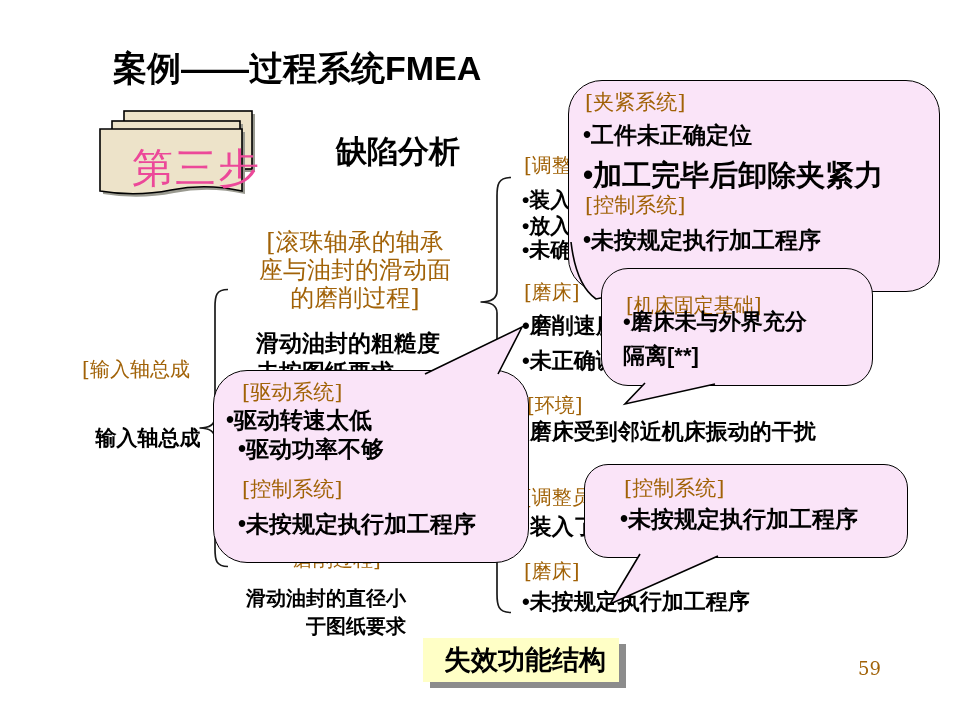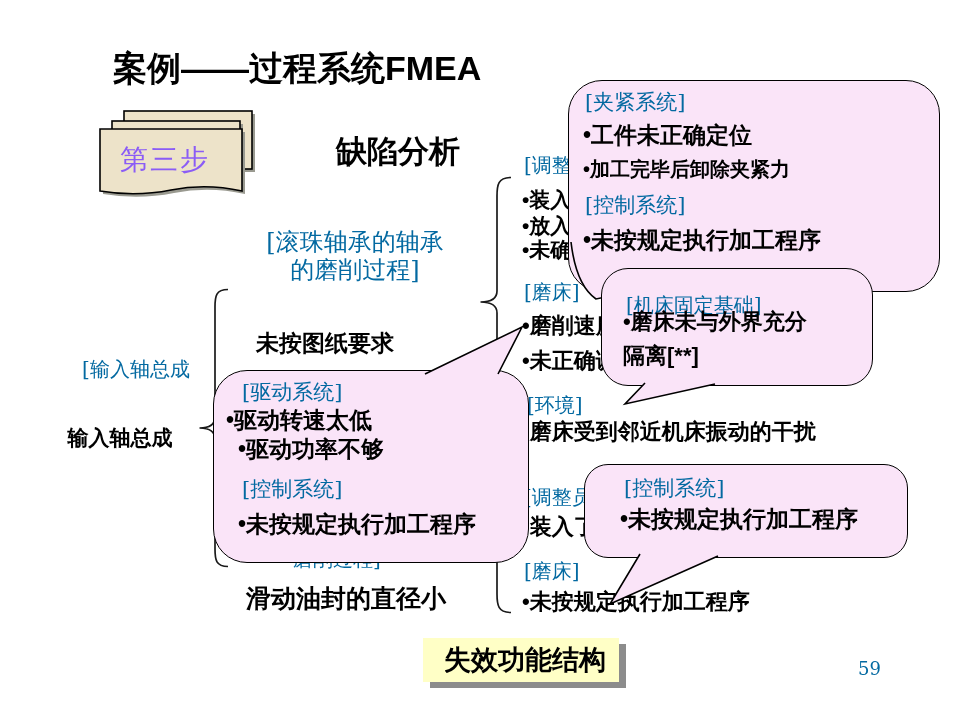--- a/index.html
+++ b/index.html
@@ -2,61 +2,63 @@
 <html><head>
 <meta charset="utf-8">
 <style>
   html,body{margin:0;padding:0}
   body{
     width:960px;height:720px;position:relative;overflow:hidden;background:#ffffff;
     font-family:"Liberation Sans","DejaVu Sans",sans-serif;color:#000;
   }
   .abs{position:absolute;white-space:nowrap}
   
-  .lbl{font-family:"DejaVu Serif","Liberation Serif",serif;font-weight:400;color:#0369a1}
+  .lbl{font-family:"DejaVu Serif","Liberation Serif",serif;font-weight:400;color:#a16207}
   
   .blt{font-family:"Liberation Sans","DejaVu Sans",sans-serif;font-weight:700;color:#000}
   .bubble{position:absolute;background:#FAE4F8;border:1.6px solid #000;box-sizing:border-box}
   .btxt{position:absolute;z-index:30;white-space:nowrap}
   .center{text-align:center}
   svg{display:block}
 </style>
 </head>
 <body>
 
 <div class="abs blt" style="left:113px;top:46px;font-size:34px;z-index:5;">案例——过程系统FMEA</div>
 
 <svg class="abs" style="left:97px;top:106px;z-index:5;" width="162" height="98" viewBox="0 0 162 98">
   <rect x="30" y="8" width="128" height="58" fill="#9a9a90" stroke="none"></rect>
   <rect x="27" y="5" width="128" height="58" fill="#EDE3C9" stroke="#000" stroke-width="1.6"></rect>
   <rect x="18" y="18" width="128" height="58" fill="#9a9a90" stroke="none"></rect>
   <rect x="15" y="15" width="128" height="58" fill="#EDE3C9" stroke="#000" stroke-width="1.6"></rect>
   <path d="M6,26 L148,26 L148,88 Q112,80 77,87 Q42,94 6,88 Z" fill="#9a9a90" stroke="none"></path>
   <path d="M3,23 L145,23 L145,85 Q109,77 74,84 Q39,91 3,85 Z" fill="#EDE3C9" stroke="#000" stroke-width="1.6"></path>
 </svg>
-<div class="abs lbl" style="left:120px;top:141px;font-size:28px;color:#8b5cf6;letter-spacing:2px;z-index:6;">第三步</div>
+<div class="abs lbl" style="left:132px;top:141px;font-size:41px;color:#ec4899;letter-spacing:2px;z-index:6;">第三步</div>
 
 <div class="abs blt" style="left:336px;top:131px;font-size:31px;z-index:5;">缺陷分析</div>
 
 <div class="abs lbl center" style="left:56px;top:356px;width:160px;font-size:20px;line-height:27px;z-index:5;">
   <div>[输入轴总成</div>
 </div>
-<div class="abs blt center" style="left:40px;top:424px;width:160px;font-size:21px;line-height:28px;z-index:5;">
+<div class="abs blt center" style="left:68px;top:424px;width:160px;font-size:21px;line-height:28px;z-index:5;">
   <div>输入轴总成</div>
 </div>
 
 <svg class="abs" style="left:198px;top:288px;z-index:4;" width="34" height="280" viewBox="0 0 34 280">
   <path d="M30,1.5 C18,1.5 17,8 17,19 L17,129 C17,136 12,140 1.5,140 C12,140 17,144 17,151 L17,261 C17,272 18,278.5 30,278.5" fill="none" stroke="#1a1a1a" stroke-width="1.7"></path>
 </svg>
 
 <div class="abs lbl center" style="left:244px;top:228px;width:222px;font-size:24px;line-height:28px;z-index:5;">
   <div>[滚珠轴承的轴承</div>
+  <div>座与油封的滑动面</div>
   <div>的磨削过程]</div>
 </div>
 <div class="abs blt" style="left:256px;top:329px;font-size:23px;line-height:29px;z-index:5;">
+  <div>滑动油封的粗糙度</div>
   <div>未按图纸要求</div>
 </div>
 
 <svg class="abs" style="left:479px;top:176px;z-index:4;" width="36" height="438" viewBox="0 0 36 438">
   <path d="M32,1.5 C19,1.5 18,9 18,20 L18,115 C18,122 13,126 1.5,126 C13,126 18,130 18,137 L18,418 C18,429 19,436.5 32,436.5" fill="none" stroke="#1a1a1a" stroke-width="1.7"></path>
 </svg>
 
 <div class="abs lbl" style="left:524px;top:152px;font-size:20px;z-index:5;">[调整员]</div>
 <div class="abs blt" style="left:522px;top:186px;font-size:21px;z-index:5;">•装入了</div>
 <div class="abs blt" style="left:522px;top:212px;font-size:21px;z-index:5;">•放入了</div>
@@ -67,21 +69,21 @@
 <div class="abs lbl" style="left:527px;top:392px;font-size:20px;z-index:5;">[环境]</div>
 <div class="abs blt" style="left:522px;top:417px;font-size:22px;z-index:5;">•磨床受到邻近机床振动的干扰</div>
 <div class="abs lbl" style="left:524px;top:484px;font-size:20px;z-index:5;">[调整员]</div>
 <div class="abs blt" style="left:522px;top:512px;font-size:22px;z-index:5;">•装入了</div>
 <div class="abs lbl" style="left:524px;top:558px;font-size:20px;z-index:5;">[磨床]</div>
 <div class="abs blt" style="left:522px;top:587px;font-size:22px;z-index:5;">•未按规定执行加工程序</div>
 
 <div class="bubble" style="left:568px;top:80px;width:372px;height:212px;border-radius:34px;z-index:10;"></div>
 <div class="btxt lbl" style="left:585px;top:88px;font-size:21px;">[夹紧系统]</div>
 <div class="btxt blt" style="left:583px;top:120px;font-size:23px;">•工件未正确定位</div>
-<div class="btxt blt" style="left:583px;top:156px;font-size:20px;">•加工完毕后卸除夹紧力</div>
+<div class="btxt blt" style="left:583px;top:156px;font-size:29px;">•加工完毕后卸除夹紧力</div>
 <div class="btxt lbl" style="left:585px;top:191px;font-size:21px;">[控制系统]</div>
 <div class="btxt blt" style="left:583px;top:225px;font-size:23px;">•未按规定执行加工程序</div>
 <svg class="abs" style="left:560px;top:230px;z-index:11;" width="100" height="75" viewBox="0 0 100 75">
   <path d="M11,12 Q16,55 36,69 L85,59 Z" fill="#FAE4F8" stroke="none"></path>
   <path d="M11,12 Q16,55 36,69 L85,59" fill="none" stroke="#000" stroke-width="1.6"></path>
 </svg>
 
 <div class="bubble" style="left:601px;top:268px;width:272px;height:118px;border-radius:27px;z-index:12;"></div>
 <div class="btxt lbl" style="left:626px;top:292px;font-size:20px;">[机床固定基础]</div>
 <div class="btxt blt" style="left:623px;top:307px;font-size:22px;">•磨床未与外界充分</div>
@@ -104,20 +106,21 @@
 
 <div class="bubble" style="left:584px;top:464px;width:324px;height:94px;border-radius:24px;z-index:16;"></div>
 <div class="btxt lbl" style="left:624px;top:474px;font-size:21px;">[控制系统]</div>
 <div class="btxt blt" style="left:620px;top:504px;font-size:23px;">•未按规定执行加工程序</div>
 <svg class="abs" style="left:595px;top:548px;z-index:17;" width="135" height="62" viewBox="0 0 135 62">
   <path d="M45,6 L15,56 L123,8 Z" fill="#FAE4F8" stroke="none"></path>
   <path d="M45,6 L15,56 L123,8" fill="none" stroke="#000" stroke-width="1.6"></path>
 </svg>
 
 <div class="abs lbl" style="left:293px;top:546px;font-size:20px;z-index:5;">磨削过程]</div>
-<div class="abs blt" style="left:246px;top:584px;font-size:25px;line-height:28px;z-index:5;text-align:right;">
+<div class="abs blt" style="left:246px;top:584px;font-size:20px;line-height:28px;z-index:5;text-align:right;">
   <div>滑动油封的直径小</div>
+  <div>于图纸要求</div>
 </div>
 
 <div class="abs" style="left:423px;top:638px;width:196px;height:44px;background:#FFFFC6;box-shadow:7px 6px 0 #8C8C8C;z-index:5;"></div>
 <div class="abs blt center" style="left:423px;top:638px;width:204px;line-height:44px;font-size:27px;font-weight:600;z-index:6;">失效功能结构</div>
 
 <div class="abs lbl" style="left:858px;top:658px;font-size:18px;z-index:5;">59</div>
 
 </body></html>

